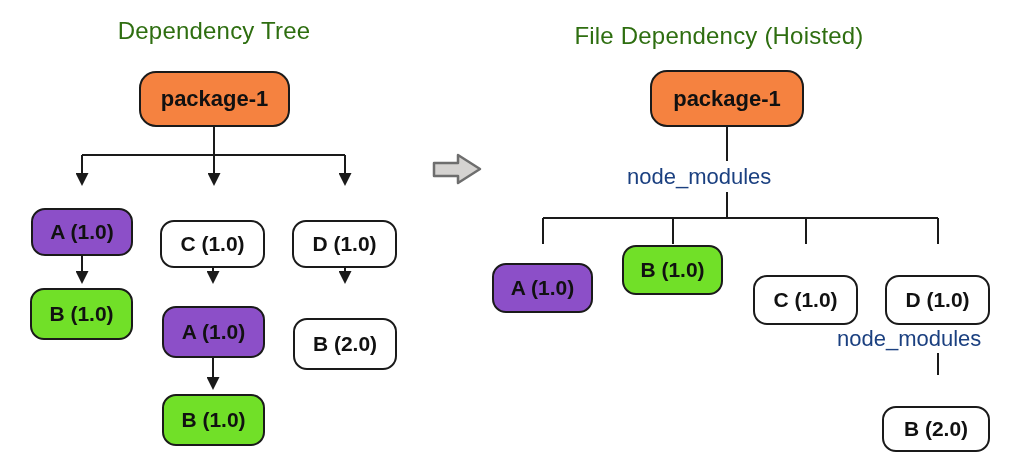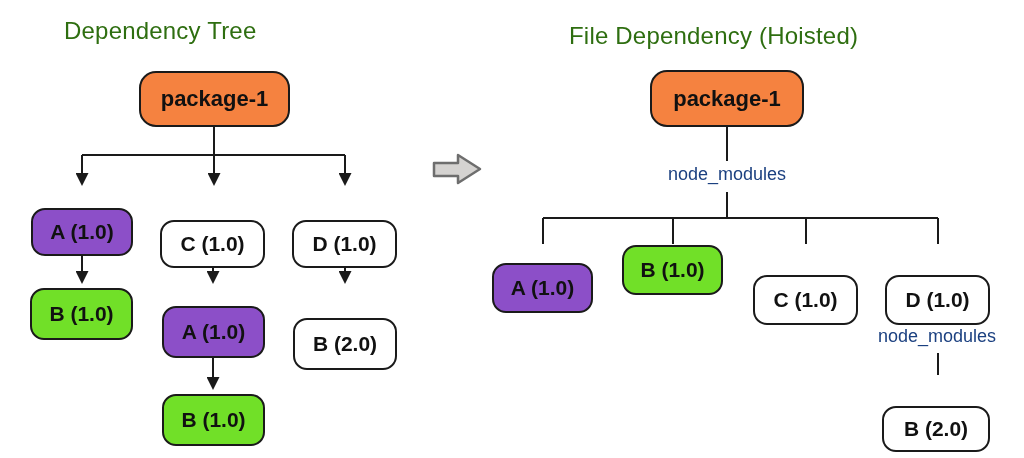--- a/index.html
+++ b/index.html
@@ -19,30 +19,30 @@
     position: absolute;
     left: 0;
     top: 0;
     width: 1024px;
     height: 458px;
     pointer-events: none;
   }
   .diagram-title {
     position: absolute;
     width: 300px;
+    text-align: center;
     font-size: 24px;
     letter-spacing: 0.2px;
     color: var(--c-title_green, #2e6e10);
     white-space: nowrap;
   }
   .folder-label {
     position: absolute;
     width: 200px;
-    text-align: center;
-    font-size: 18px;
+    font-size: 22px;
     color: var(--c-folder_blue, #1b4080);
     white-space: nowrap;
   }
   .node {
     position: absolute;
     box-sizing: border-box;
     border: 2px solid var(--c-line, #1a1a1a);
     border-radius: 14px;
     display: flex;
     align-items: center;

